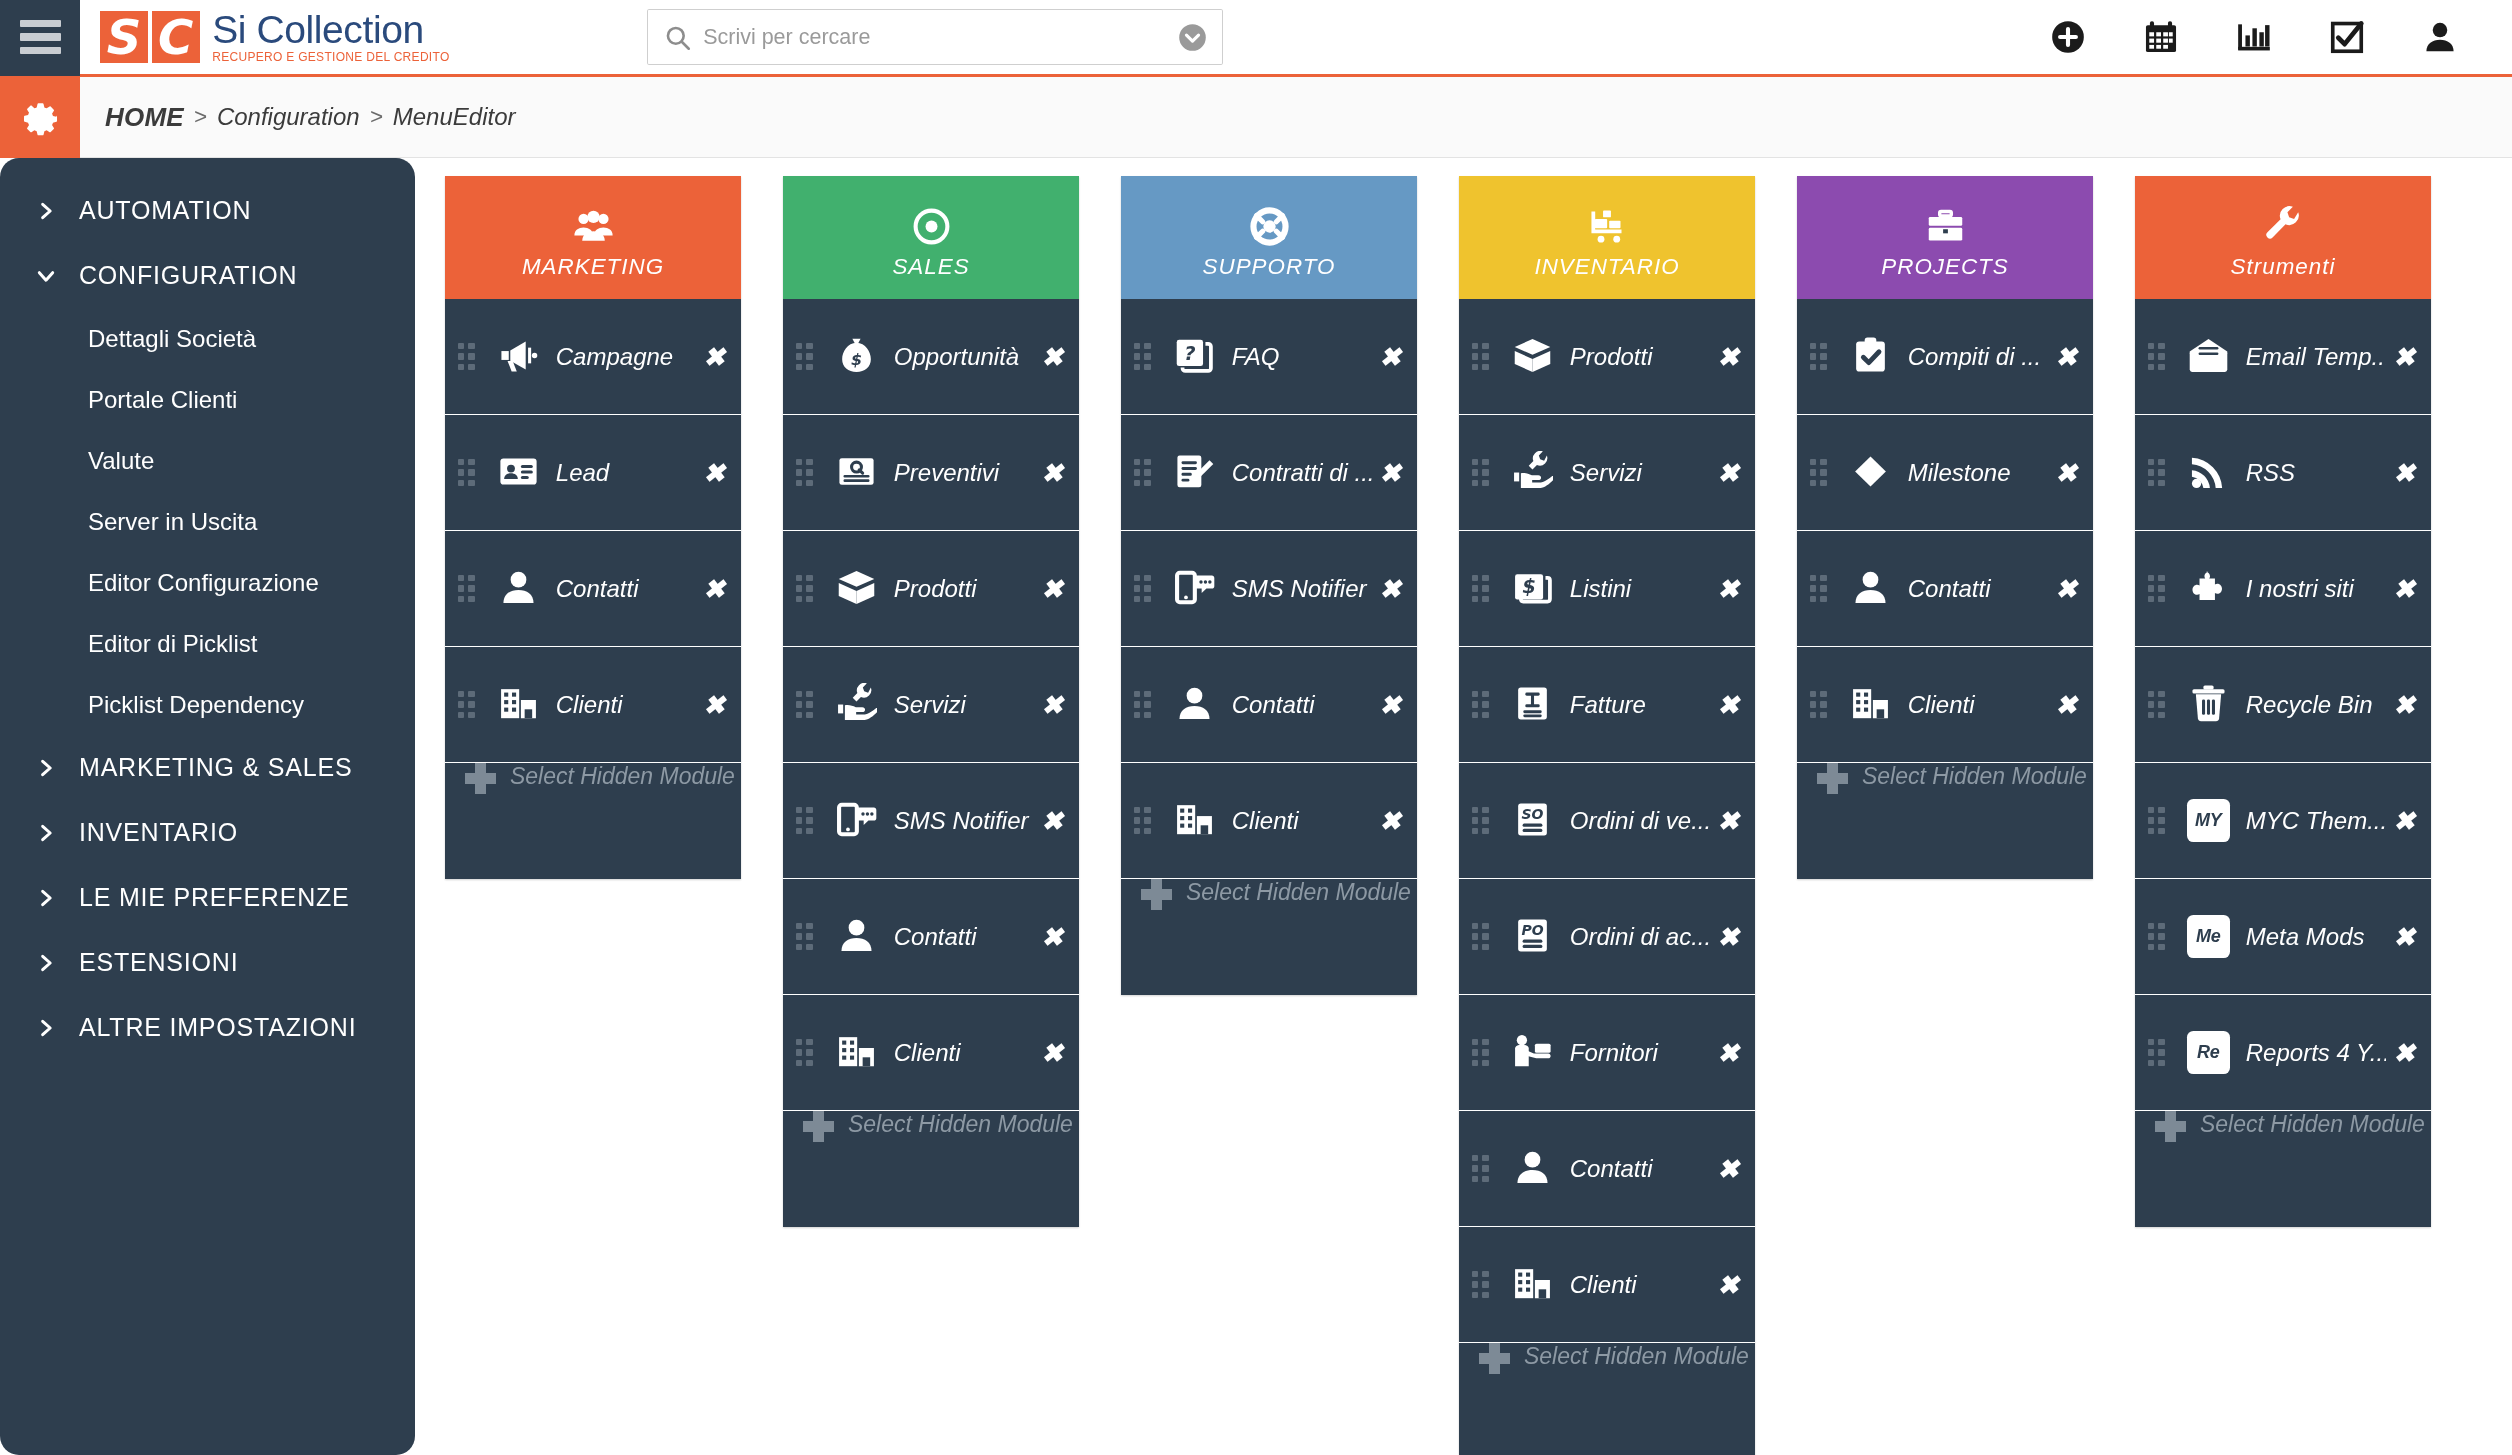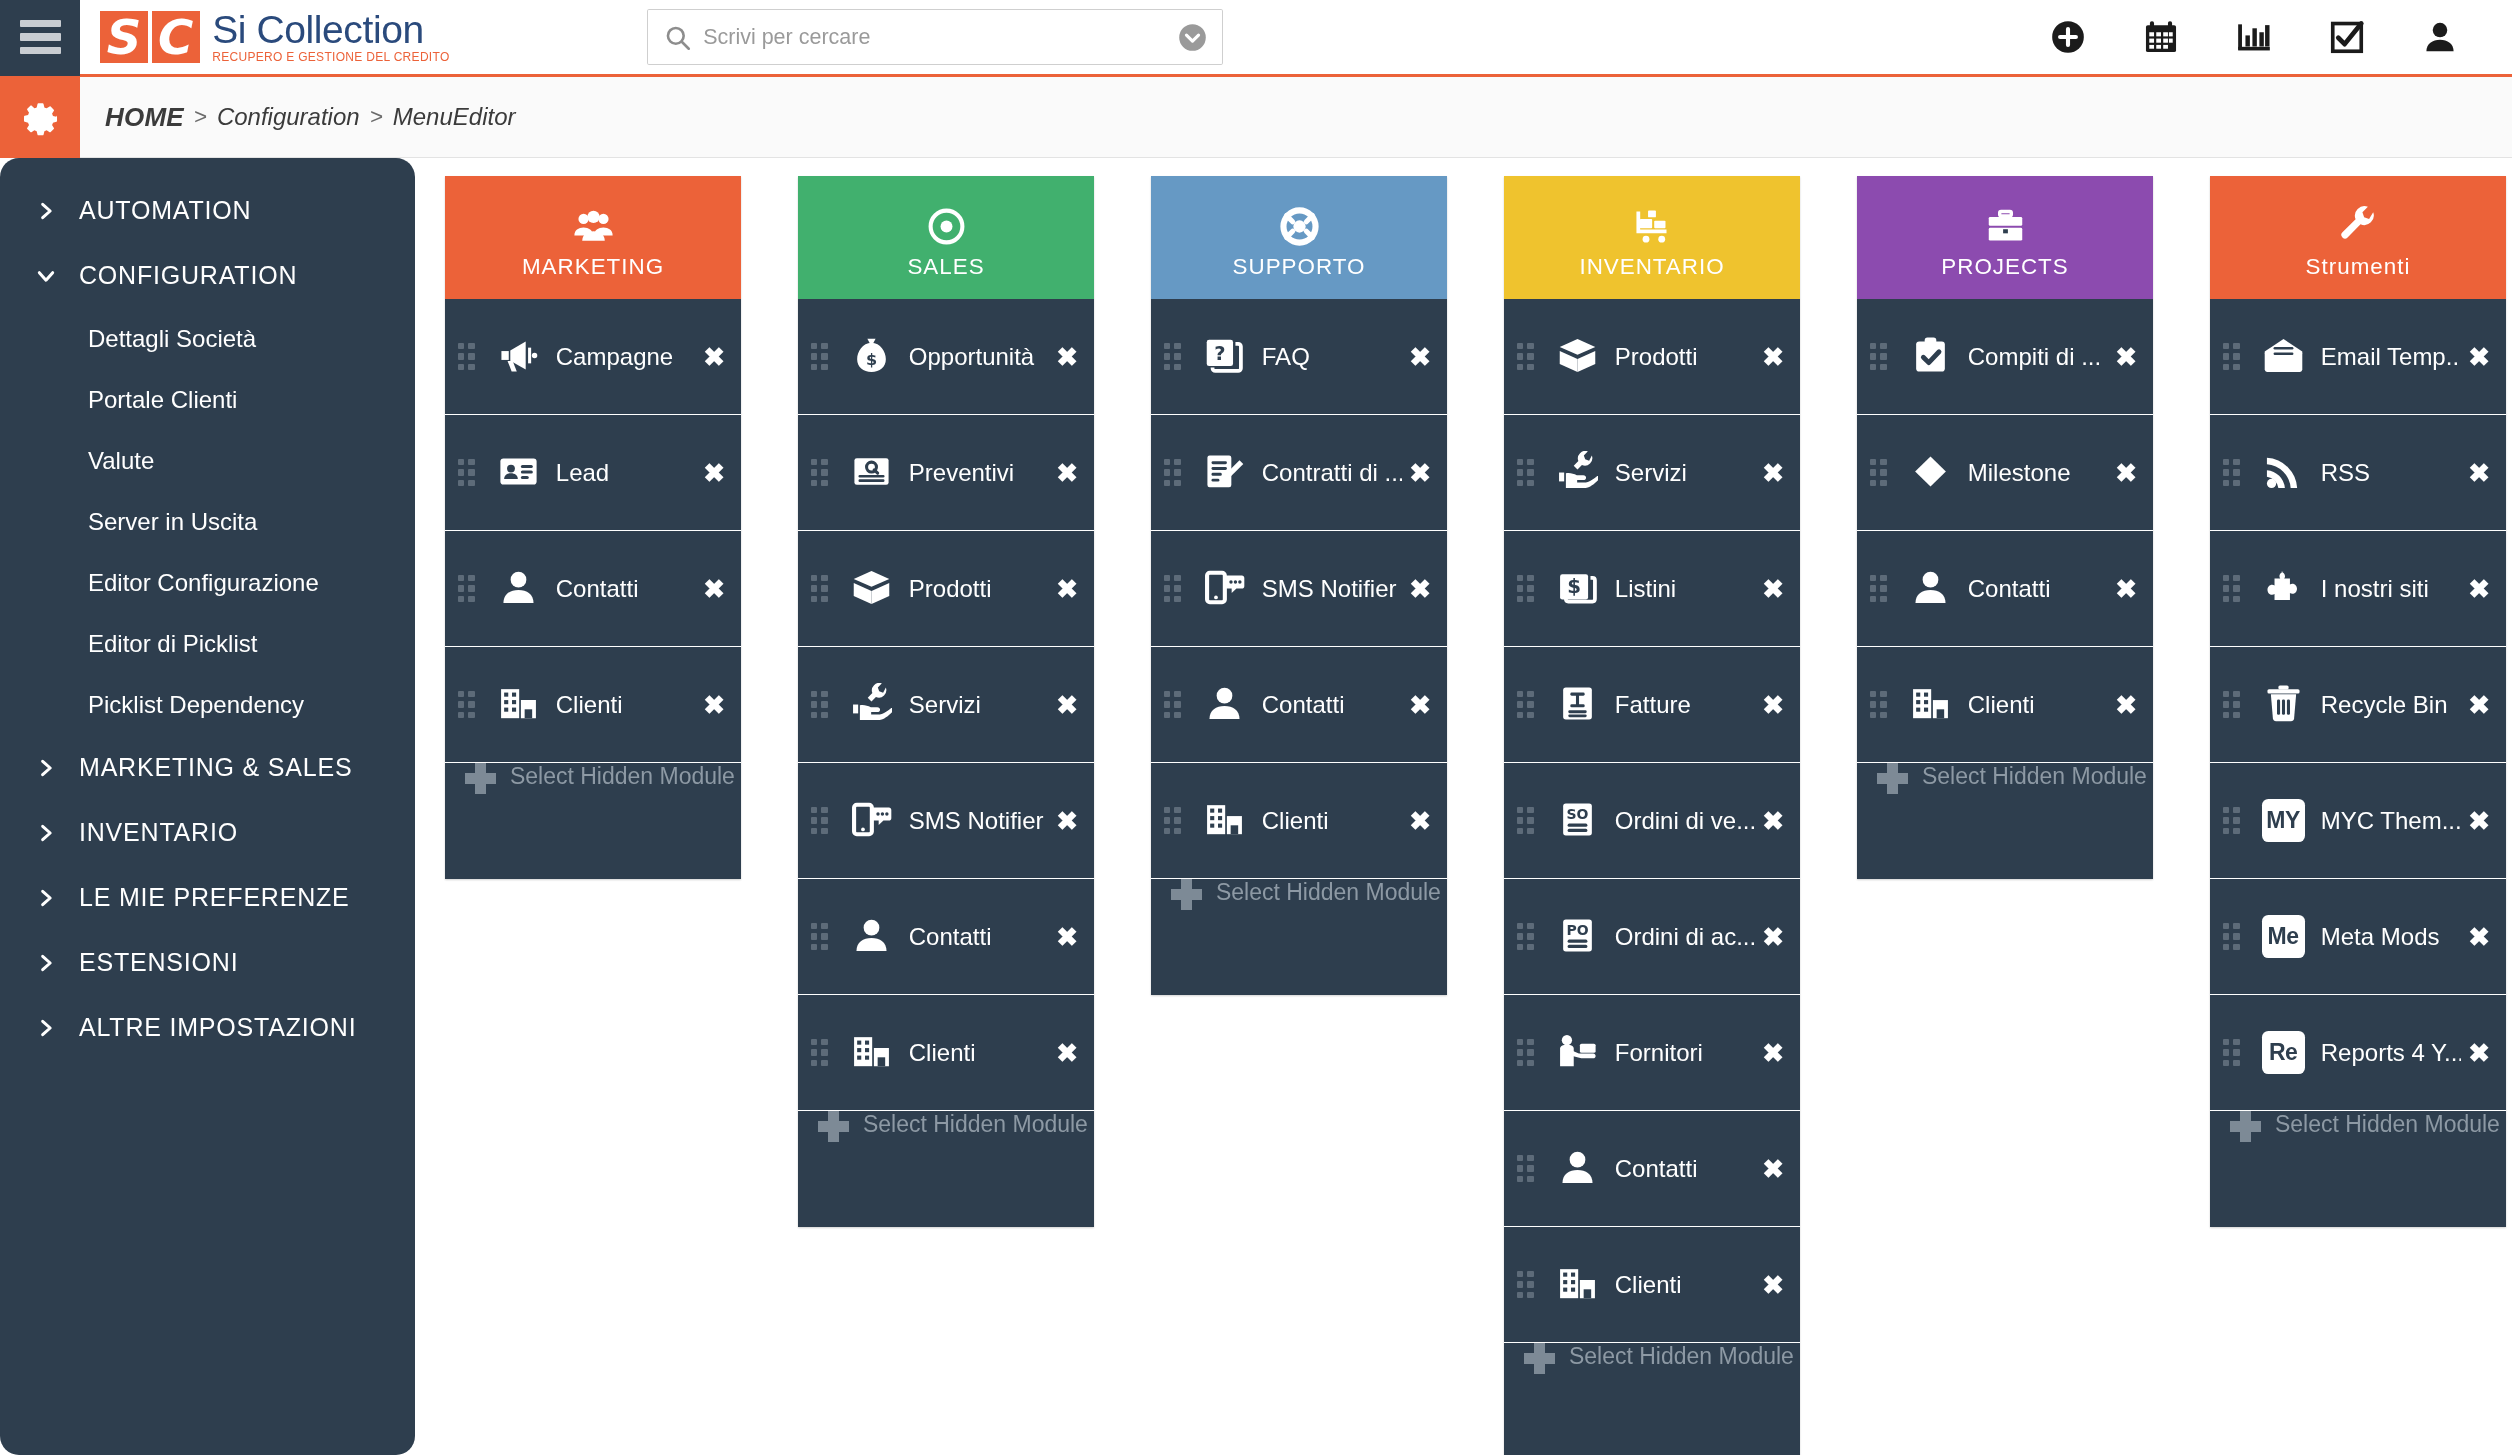--- a/index.html
+++ b/index.html
@@ -80,21 +80,21 @@
   .chev { width: 20px; height: 20px; flex: 0 0 auto; }
   .nav-sub {
     display: flex; align-items: center; height: 61px; padding-left: 88px;
     cursor: pointer; color: #ffffff; font-size: 24px;
   }
   .nav-sub.active { background: #000000; font-weight: 700; }
 
   
   .board {
     position: absolute; top: 158px; left: 415px; width: 2098px; height: 1297px;
-    background: #ffffff; padding: 18px 0 0 30px; display: flex; gap: 57px;
+    background: #ffffff; padding: 18px 0 0 30px; display: flex; gap: 42px; font-style: italic;
   }
   .col { width: 296px; flex: 0 0 auto; }
   .card { width: 296px; background: #2E3E4E; box-shadow: 0 0.9px 1.8px rgba(0,0,0,.18); }
 
   .card-head {
     height: 123px; display: flex; flex-direction: column;
     align-items: center; justify-content: center; gap: 3.6px; padding-top: 10.8px;
   }
   .card-head-title {
     color: #ffffff; font-size: 22.4px; letter-spacing: 1px; font-weight: 400;
@@ -110,21 +110,21 @@
     gap: 4.5px; cursor: grab; flex: 0 0 auto; margin-right: 12.6px;
   }
   .drag i { display: block; width: 6.3px; height: 6.3px; background: #5d6b79; border-radius: 0.9px; }
   .mico {
     width: 50px; height: 41px; flex: 0 0 auto; display: flex;
     align-items: center; justify-content: center; margin-right: 12.6px;
   }
   .badge-ico {
     width: 43px; height: 43px; background: #ffffff; border-radius: 6.3px;
     display: flex; align-items: center; justify-content: center;
-    color: #2E3E4E; font-size: 23px; font-weight: 700; letter-spacing: -0.4px;
+    color: #2E3E4E; font-size: 18px; font-weight: 700; letter-spacing: -0.4px;
   }
   .mlabel {
     color: #ffffff; font-size: 24px; flex: 1; white-space: nowrap;
     overflow: hidden; text-overflow: clip;
   }
   .mclose {
     color: #ffffff; font-size: 26px; font-weight: 700; cursor: pointer;
     flex: 0 0 auto; margin-left: 7.2px; line-height: 1;
   }
 

